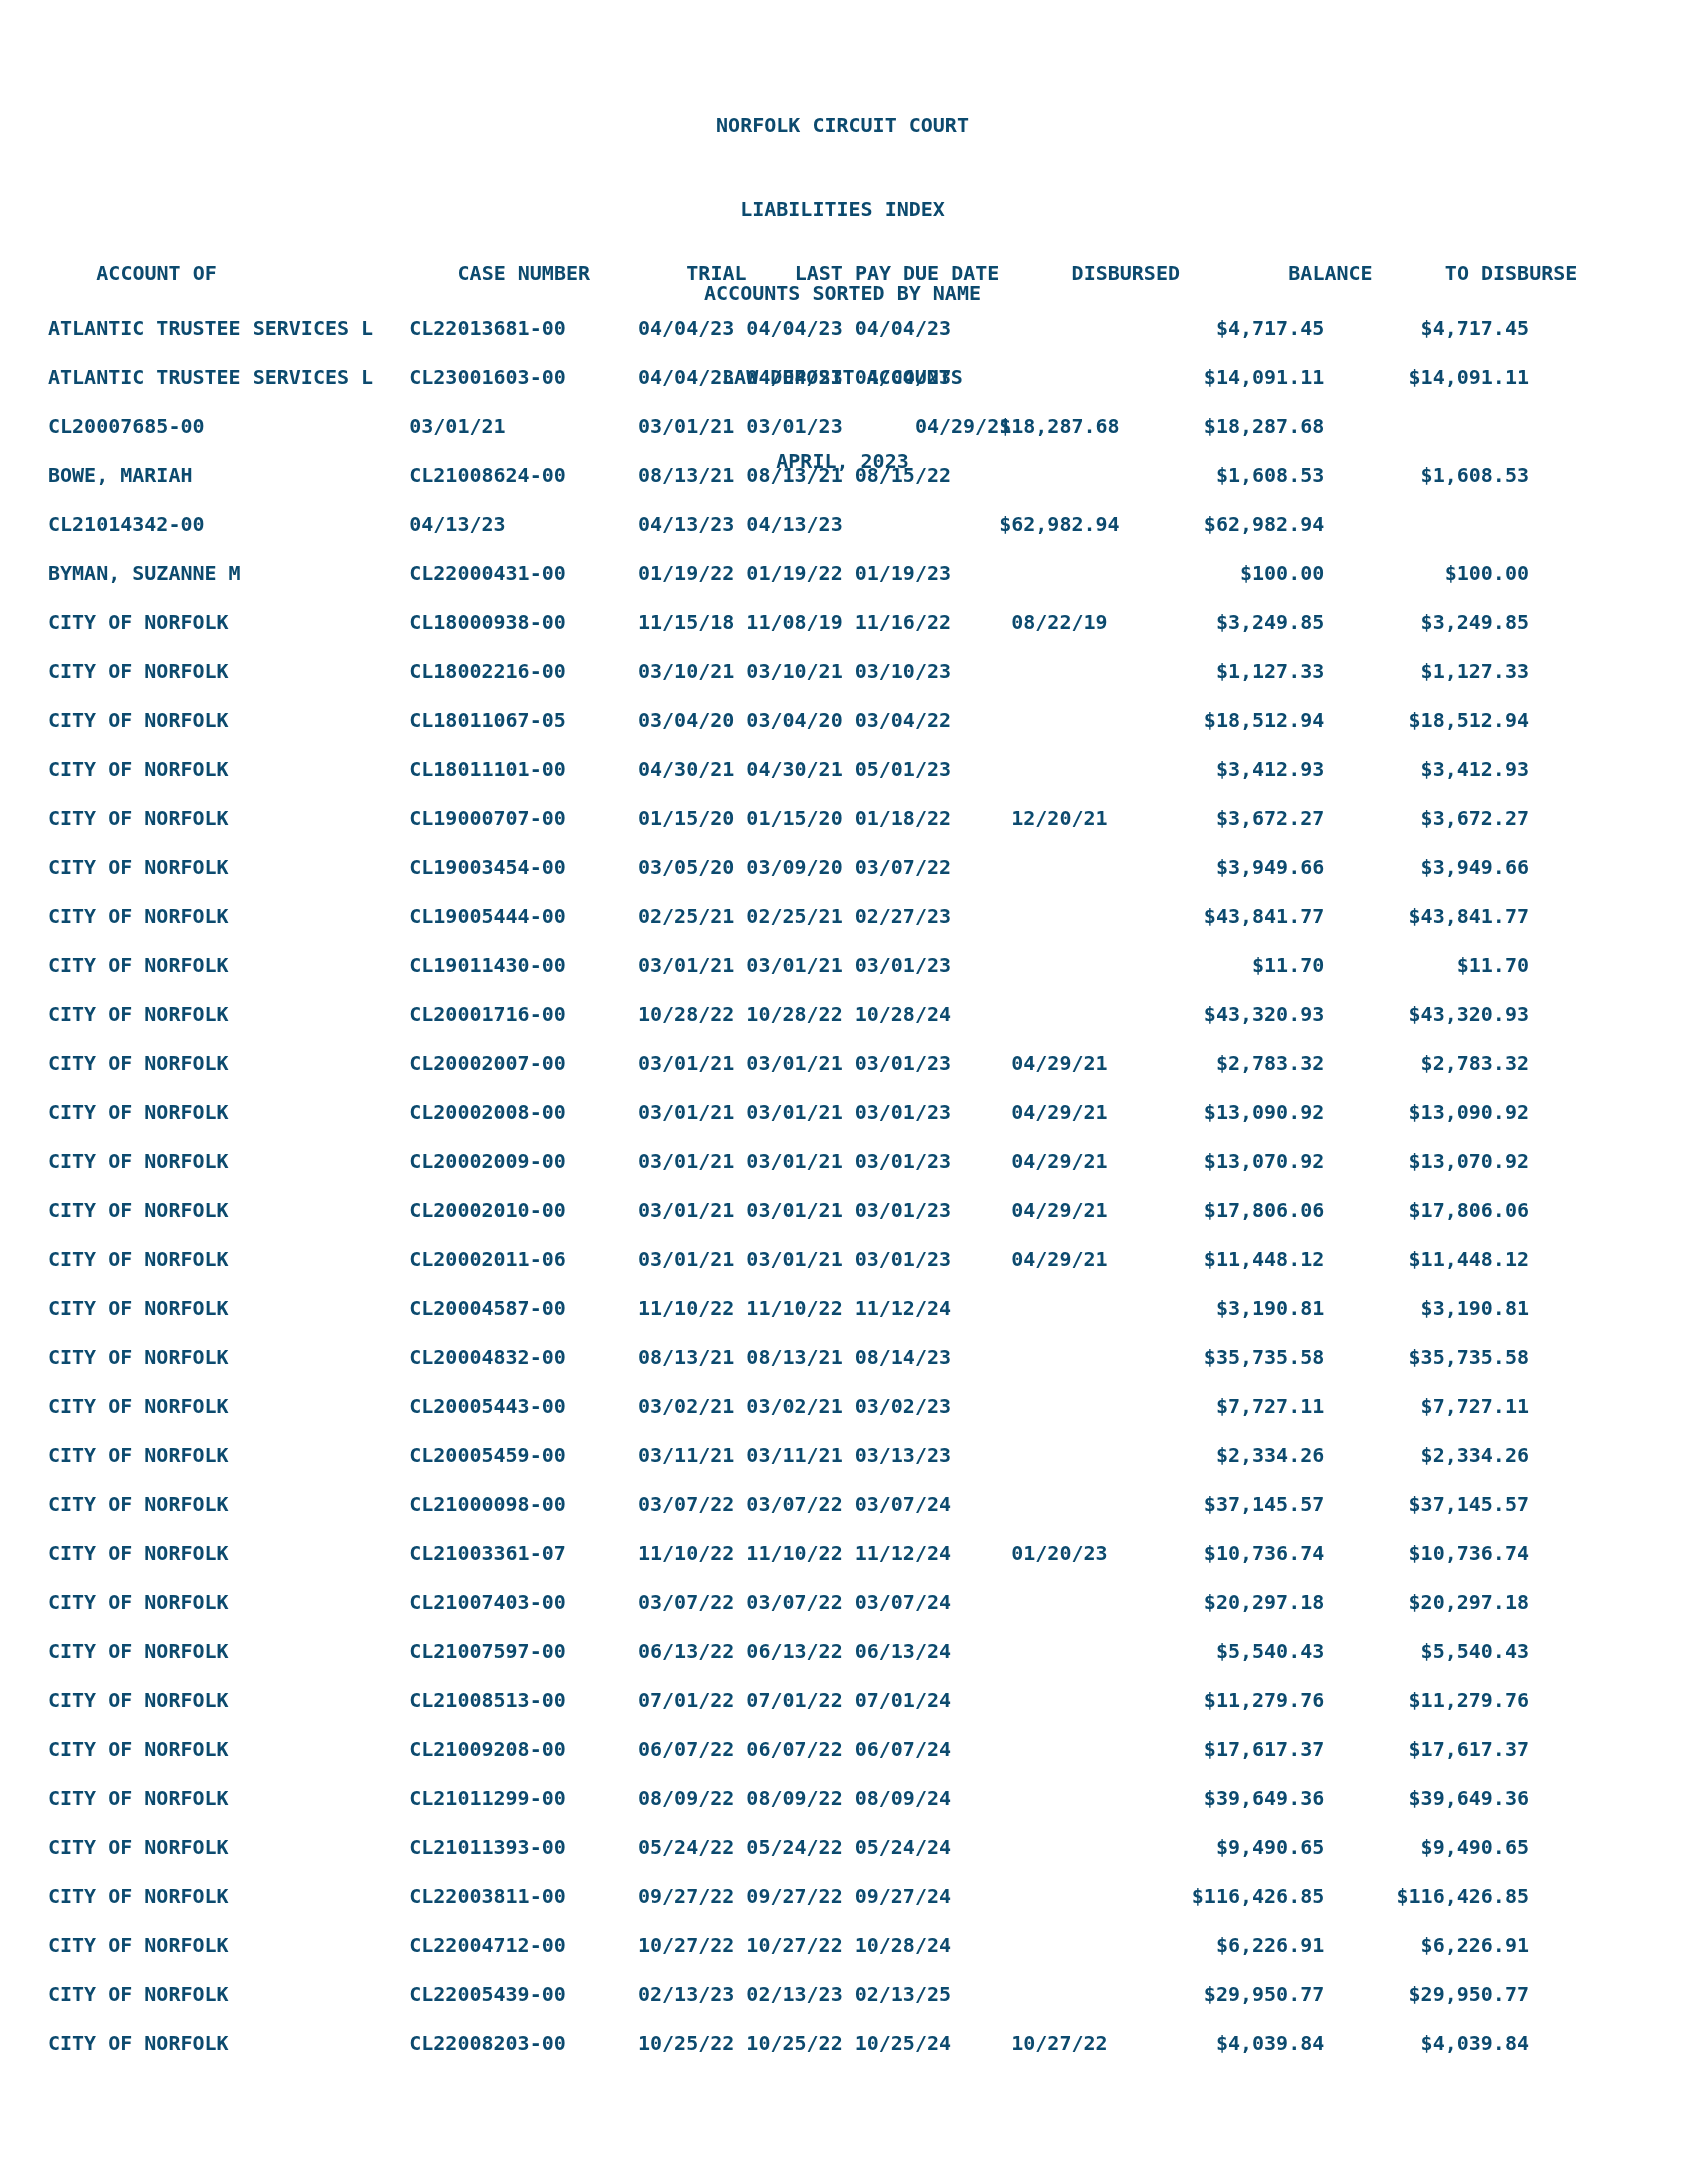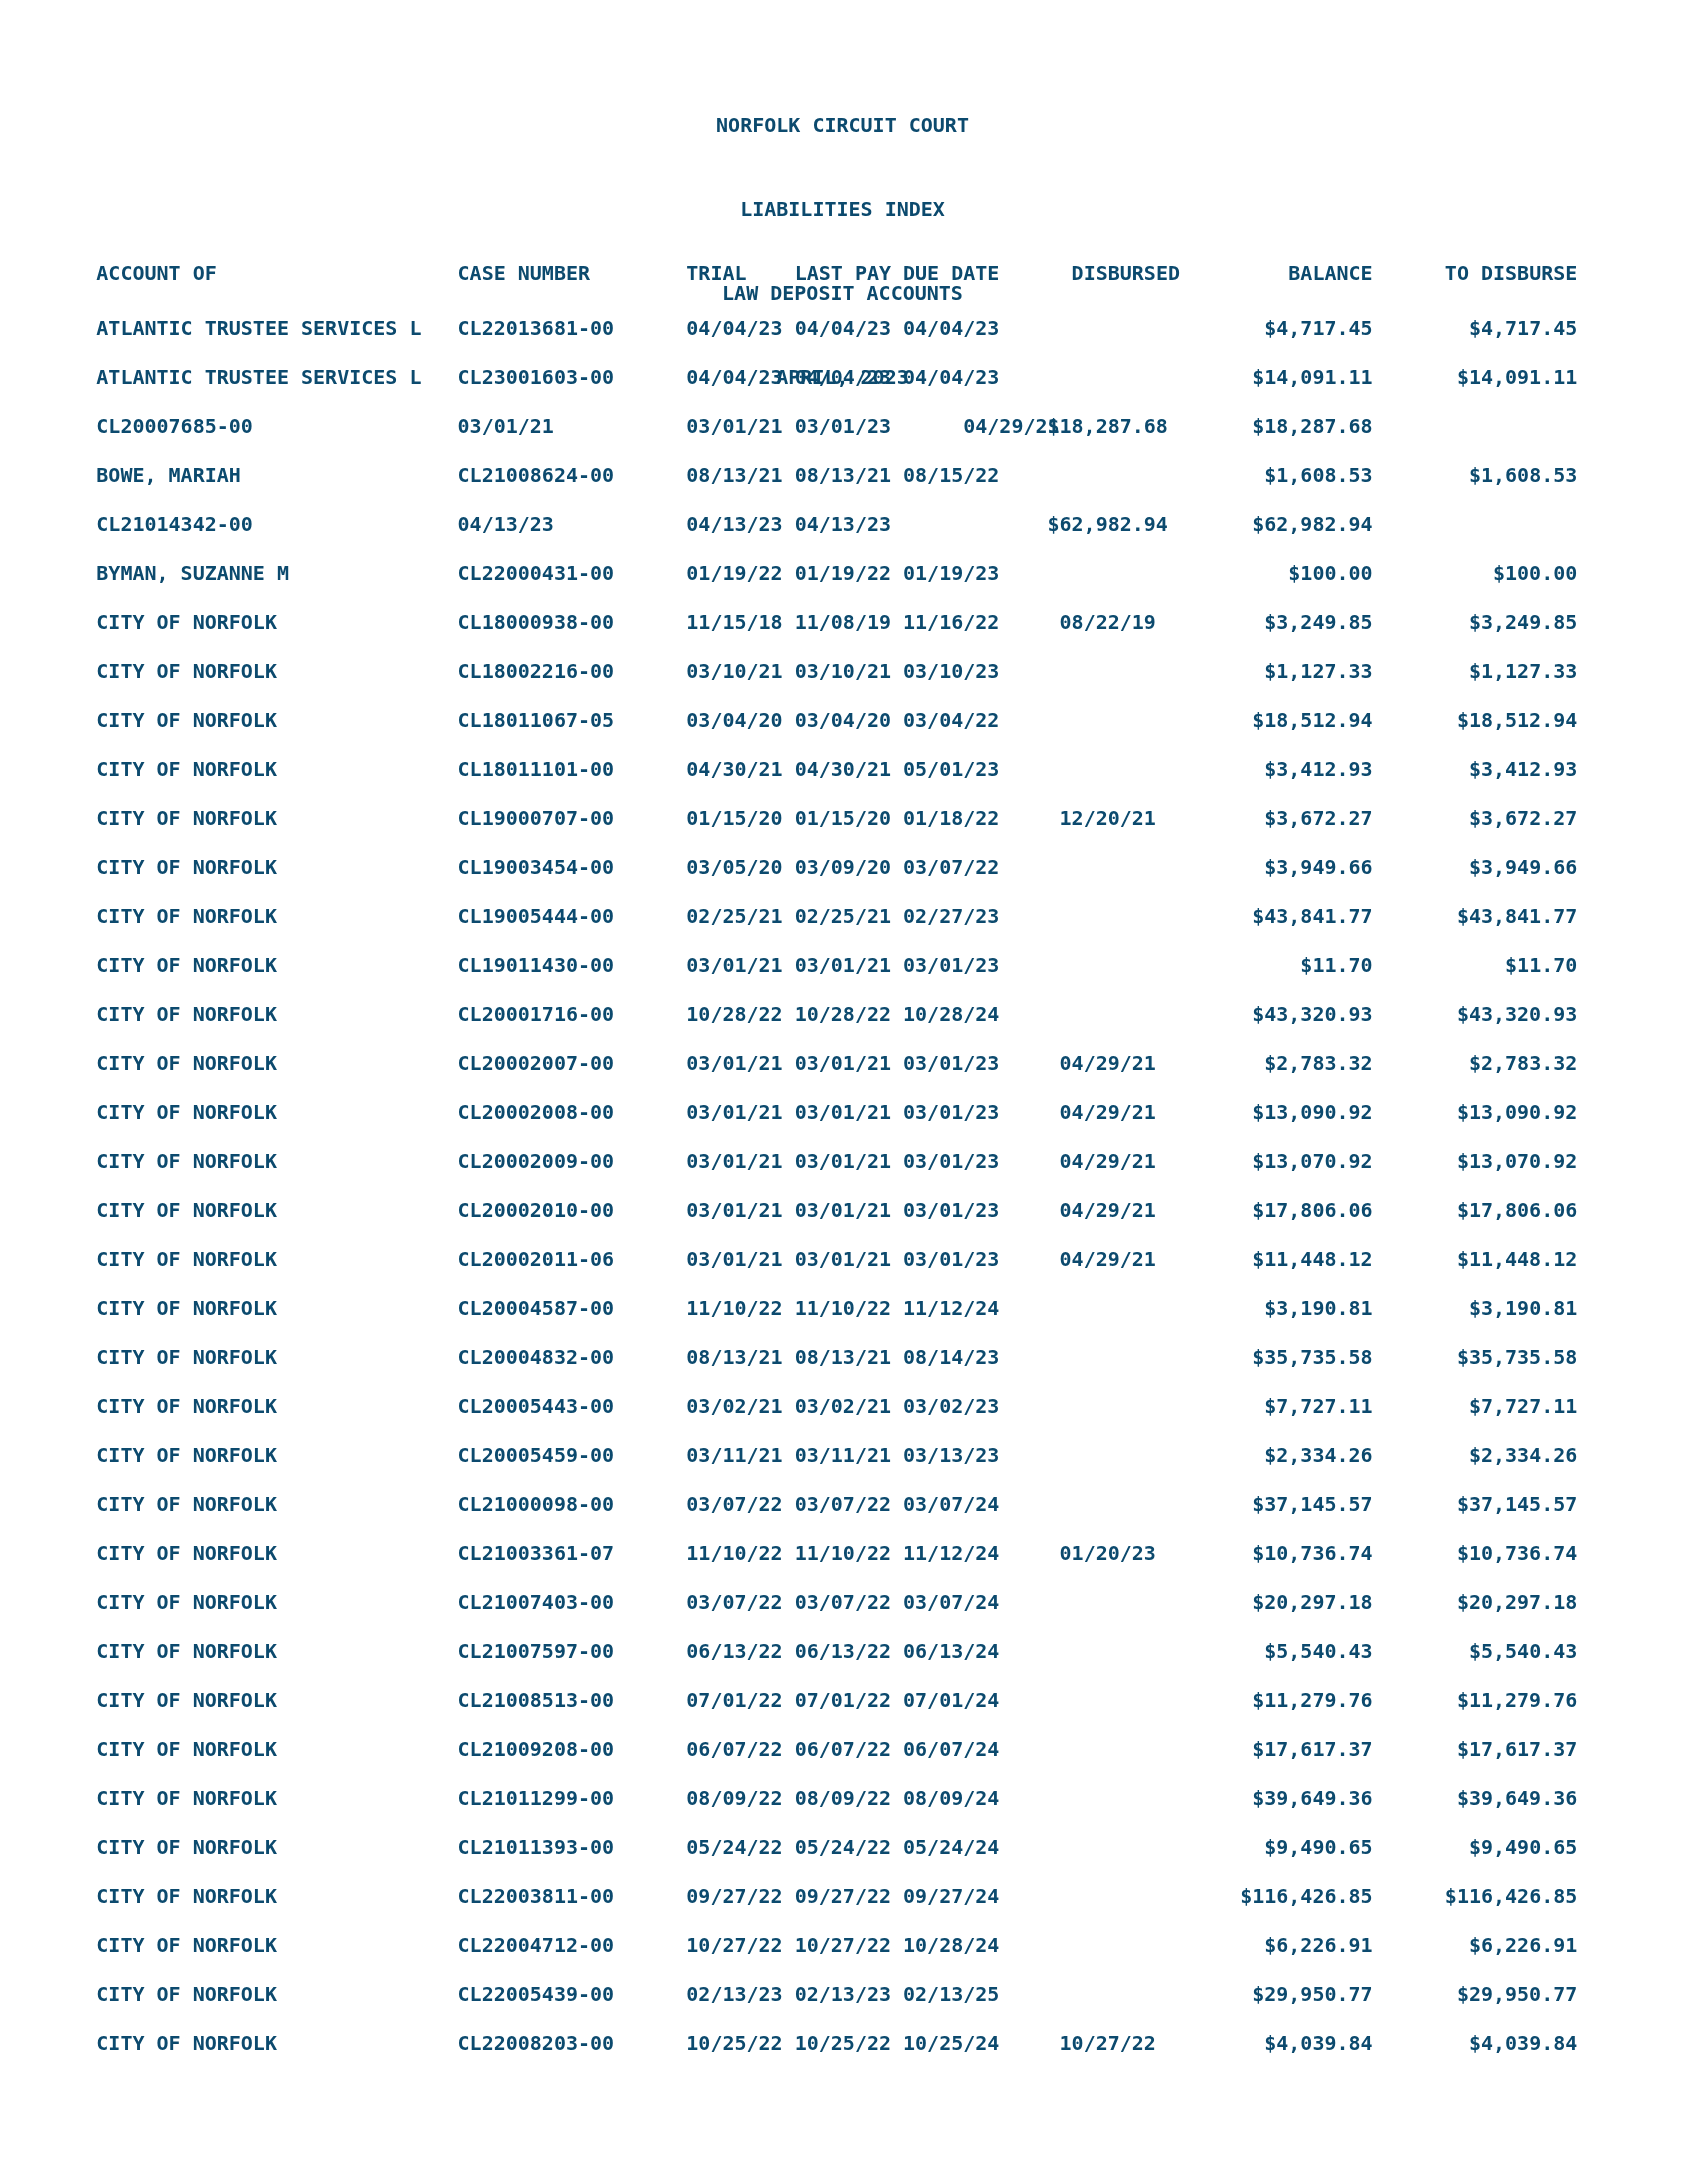--- a/index.html
+++ b/index.html
@@ -42,35 +42,37 @@
     line-height: 22px;
   }
   .rows {
     position: absolute;
     top: 304px;
     left: 0;
   }
   .rows .grid-row {
     height: 49px;
     line-height: 49px;
+    padding-left: 48px;
   }
   .c-trial-h   { text-align: left; padding-right: 1ch; }
   .c-disb      { padding-left: 5ch; }
   .c-disb-h    { padding-left: 6ch; }
   .c-balance,
   .c-todisb    { text-align: right; }
 </style>
 </head>
 <body>
 
 <div class="page">
 
   <div class="title-block">
     <div>NORFOLK CIRCUIT COURT</div>
     <div>LIABILITIES INDEX</div>
+    <div>ACCOUNTS SORTED BY NAME</div>
     <div>LAW DEPOSIT ACCOUNTS</div>
     <div>APRIL, 2023</div>
   </div>
 
   <div class="grid-row header-row">
     <span class="c-account">ACCOUNT OF</span>
     <span class="c-case">CASE NUMBER</span>
     <span class="c-trial c-trial-h">TRIAL</span>
     <span class="c-lastpay">LAST PAY</span>
     <span class="c-duedate">DUE DATE</span>

